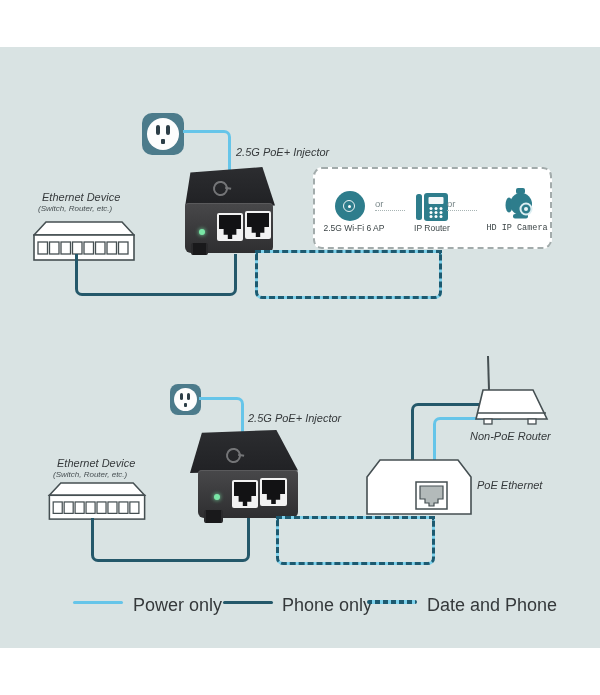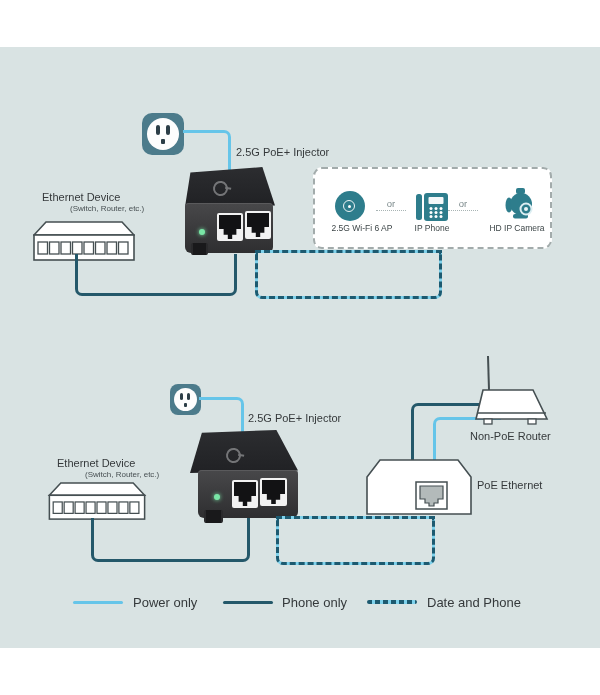--- a/index.html
+++ b/index.html
@@ -2,23 +2,23 @@
 <html style="--background: #d9e3e3; --power-line: #66c5e9; --data-line: #24586a; --combo-base: #7fd2ec; --combo-dash: #1d5a70; --accent-teal: #2e7d8c; --outlet-teal: #4c7b8b;"><head>
 <meta charset="utf-8">
 <style>
   html,body{margin:0;padding:0;background:#fff;}
   .canvas{
     position:relative;width:600px;height:695px;margin:0 auto;background:#fff;
     font-family:"Liberation Sans",sans-serif;overflow:hidden;
   }
   .bg{position:absolute;left:0;top:47px;width:600px;height:601px;background:var(--background,#d9e3e3);}
   .abs{position:absolute;}
-  .lbl{position:absolute;color:#35393b;white-space:nowrap;}
+  .lbl{position:absolute;color:#35393b;white-space:nowrap;font-style:italic;}
   .lbl-main{font-size:11px;}
-  .lbl-sub{font-size:8px;color:#474f52;margin-left:32px;}
+  .lbl-sub{font-size:8px;color:#474f52;}
 
   
   .outlet{position:absolute;background:#4c7b8b;border-radius:10px;}
   .outlet .face{position:absolute;background:#fdfdfd;border-radius:50%;}
   .slot{position:absolute;background:#2c3e47;border-radius:2px;}
 
   
   .bend-tr{position:absolute;border-top:3px solid var(--power-line,#66c5e9);border-right:3px solid var(--power-line,#66c5e9);border-top-right-radius:7px;}
   .bend-tl{position:absolute;border-top:3px solid;border-left:3px solid;border-top-left-radius:7px;}
   .u-line{position:absolute;border-left:3px solid;border-right:3px solid;border-bottom:3px solid;border-radius:0 0 7px 7px;}
@@ -36,33 +36,33 @@
   .port{position:absolute;background:#f2f2f2;border-radius:2px;padding:2px;}
   .port .jack{width:100%;height:100%;background:#121214;
     clip-path:polygon(0 0,100% 0,100% 58%,79% 58%,79% 82%,60% 82%,60% 100%,40% 100%,40% 82%,21% 82%,21% 58%,0 58%);}
   .dc{position:absolute;background:#19191b;border-radius:2px;border-left:2px solid #2a2a2c;border-right:2px solid #2a2a2c;}
   .logo-mark{position:absolute;width:11px;height:11px;border:2px solid #8f9092;border-radius:50%;opacity:.75;}
   .logo-mark::after{content:"";position:absolute;left:3px;top:-5px;width:2px;height:6px;background:#8f9092;}
 
   
   .devices-box{position:absolute;left:313px;top:167px;width:239px;height:82px;background:#fff;border:2px dashed #a2abab;border-radius:9px;box-sizing:border-box;}
   .dev-label{position:absolute;font-size:8.5px;color:#3d4648;text-align:center;}
-  .or-col{position:absolute;display:flex;flex-direction:column;align-items:center;}
+  .or-col{position:absolute;display:flex;flex-direction:column;}
   .or-text{font-size:9.5px;color:#7c8a8c;}
   .or-dots{width:30px;height:0;border-bottom:1.5px dotted #a8b4b4;margin-top:1px;}
   .ap-icon{position:absolute;width:30px;height:30px;border-radius:50%;background:var(--accent-teal,#2e7d8c);}
   .ap-icon::after{content:"";position:absolute;left:8px;top:9px;width:10px;height:10px;border:1.5px solid rgba(255,255,255,.9);border-radius:50%;}
   .ap-icon::before{content:"";position:absolute;left:13px;top:14px;width:3px;height:3px;background:#fff;border-radius:50%;z-index:1;}
 
   
   .leg-line{position:absolute;height:3px;border-radius:2px;}
   .leg-power{background:var(--power-line,#66c5e9);}
   .leg-data{background:var(--data-line,#24586a);}
   .leg-combo{background:repeating-linear-gradient(90deg,var(--combo-dash,#1d5a70) 0 5px,var(--combo-base,#7fd2ec) 5px 8px);height:4px;}
-  .leg-text{position:absolute;font-size:13px;color:#35393b;white-space:nowrap;}
+  .leg-text{position:absolute;font-size:18px;color:#35393b;white-space:nowrap;}
 
   svg{display:block;}
 </style>
 </head>
 <body>
 
 <div class="canvas">
   <div class="bg"></div>
 
   <div class="outlet" style="left:142px;top:113px;width:42px;height:42px;">
@@ -108,21 +108,21 @@
     </g>
   </svg>
 
   <div class="u-line u-data" style="left:75px;top:254px;width:156px;height:39px;"></div>
 
   <div class="u-line u-combo-base" style="left:255px;top:250px;width:181px;height:43px;"></div>
   <div class="u-line u-combo-dash" style="left:255px;top:250px;width:181px;height:43px;"></div>
 
   <div class="devices-box">
     <div class="ap-icon" style="left:20px;top:22px;"></div>
-    <div class="dev-label" style="left:8px;top:54px;width:78px;">2.5G Wi-Fi 6 AP</div>
+    <div class="dev-label" style="left:0px;top:54px;width:78px;">2.5G Wi-Fi 6 AP</div>
 
     <div class="or-col" style="left:60px;top:29px;width:32px;">
       <span class="or-text">or</span>
       <span class="or-dots"></span>
     </div>
 
     <svg class="abs" style="left:100px;top:23px;" width="34" height="30" viewBox="0 0 34 30">
       <rect x="1" y="2" width="6" height="26" rx="2.5" fill="#2e7d8c"></rect>
       <rect x="9" y="1" width="24" height="28" rx="3" fill="#2e7d8c"></rect>
       <rect x="13.5" y="5" width="15" height="7" rx="1" fill="#fff" opacity=".95"></rect>
@@ -131,36 +131,36 @@
           <circle cx="21" cy="16.5" r="1.5"></circle>
           <circle cx="26" cy="16.5" r="1.5"></circle>
         <circle cx="16" cy="20.5" r="1.5"></circle>
           <circle cx="21" cy="20.5" r="1.5"></circle>
           <circle cx="26" cy="20.5" r="1.5"></circle>
         <circle cx="16" cy="24.5" r="1.5"></circle>
           <circle cx="21" cy="24.5" r="1.5"></circle>
           <circle cx="26" cy="24.5" r="1.5"></circle>
       </g>
     </svg>
-    <div class="dev-label" style="left:88px;top:54px;width:58px;">IP Phone</div>
+    <div class="dev-label" style="left:88px;top:54px;width:58px;">IP Router</div>
 
     <div class="or-col" style="left:132px;top:29px;width:32px;">
       <span class="or-text">or</span>
       <span class="or-dots"></span>
     </div>
 
     <svg class="abs" style="left:188px;top:19px;" width="34" height="32" viewBox="0 0 34 32">
       <rect x="13" y="0" width="9" height="6" rx="2" fill="#2e7d8c"></rect>
       <ellipse cx="6" cy="17" rx="3.5" ry="7.5" fill="#2e7d8c"></ellipse>
       <circle cx="18" cy="16" r="11" fill="#2e7d8c"></circle>
       <rect x="10" y="26" width="15" height="4.5" rx="2" fill="#2e7d8c"></rect>
       <circle cx="23" cy="21" r="5.5" fill="#2e7d8c" stroke="#dceef2" stroke-width="2"></circle>
       <circle cx="23" cy="21" r="2" fill="#eaf5f7"></circle>
     </svg>
-    <div class="dev-label" style="left:168px;top:54px;width:68px;">HD IP Camera</div>
+    <div class="dev-label" style="left:168px;top:54px;width:68px;font-family:Liberation Mono, monospace;">HD IP Camera</div>
   </div>
 
   <div class="outlet" style="left:170px;top:384px;width:31px;height:31px;border-radius:8px;">
     <div class="face" style="left:4px;top:4px;width:23px;height:23px;">
       <div class="slot" style="left:6px;top:5px;width:3px;height:7px;"></div>
       <div class="slot" style="left:13px;top:5px;width:3px;height:7px;"></div>
       <div class="slot" style="left:10px;top:15px;width:3px;height:4px;border-radius:1px;"></div>
     </div>
   </div>
 

